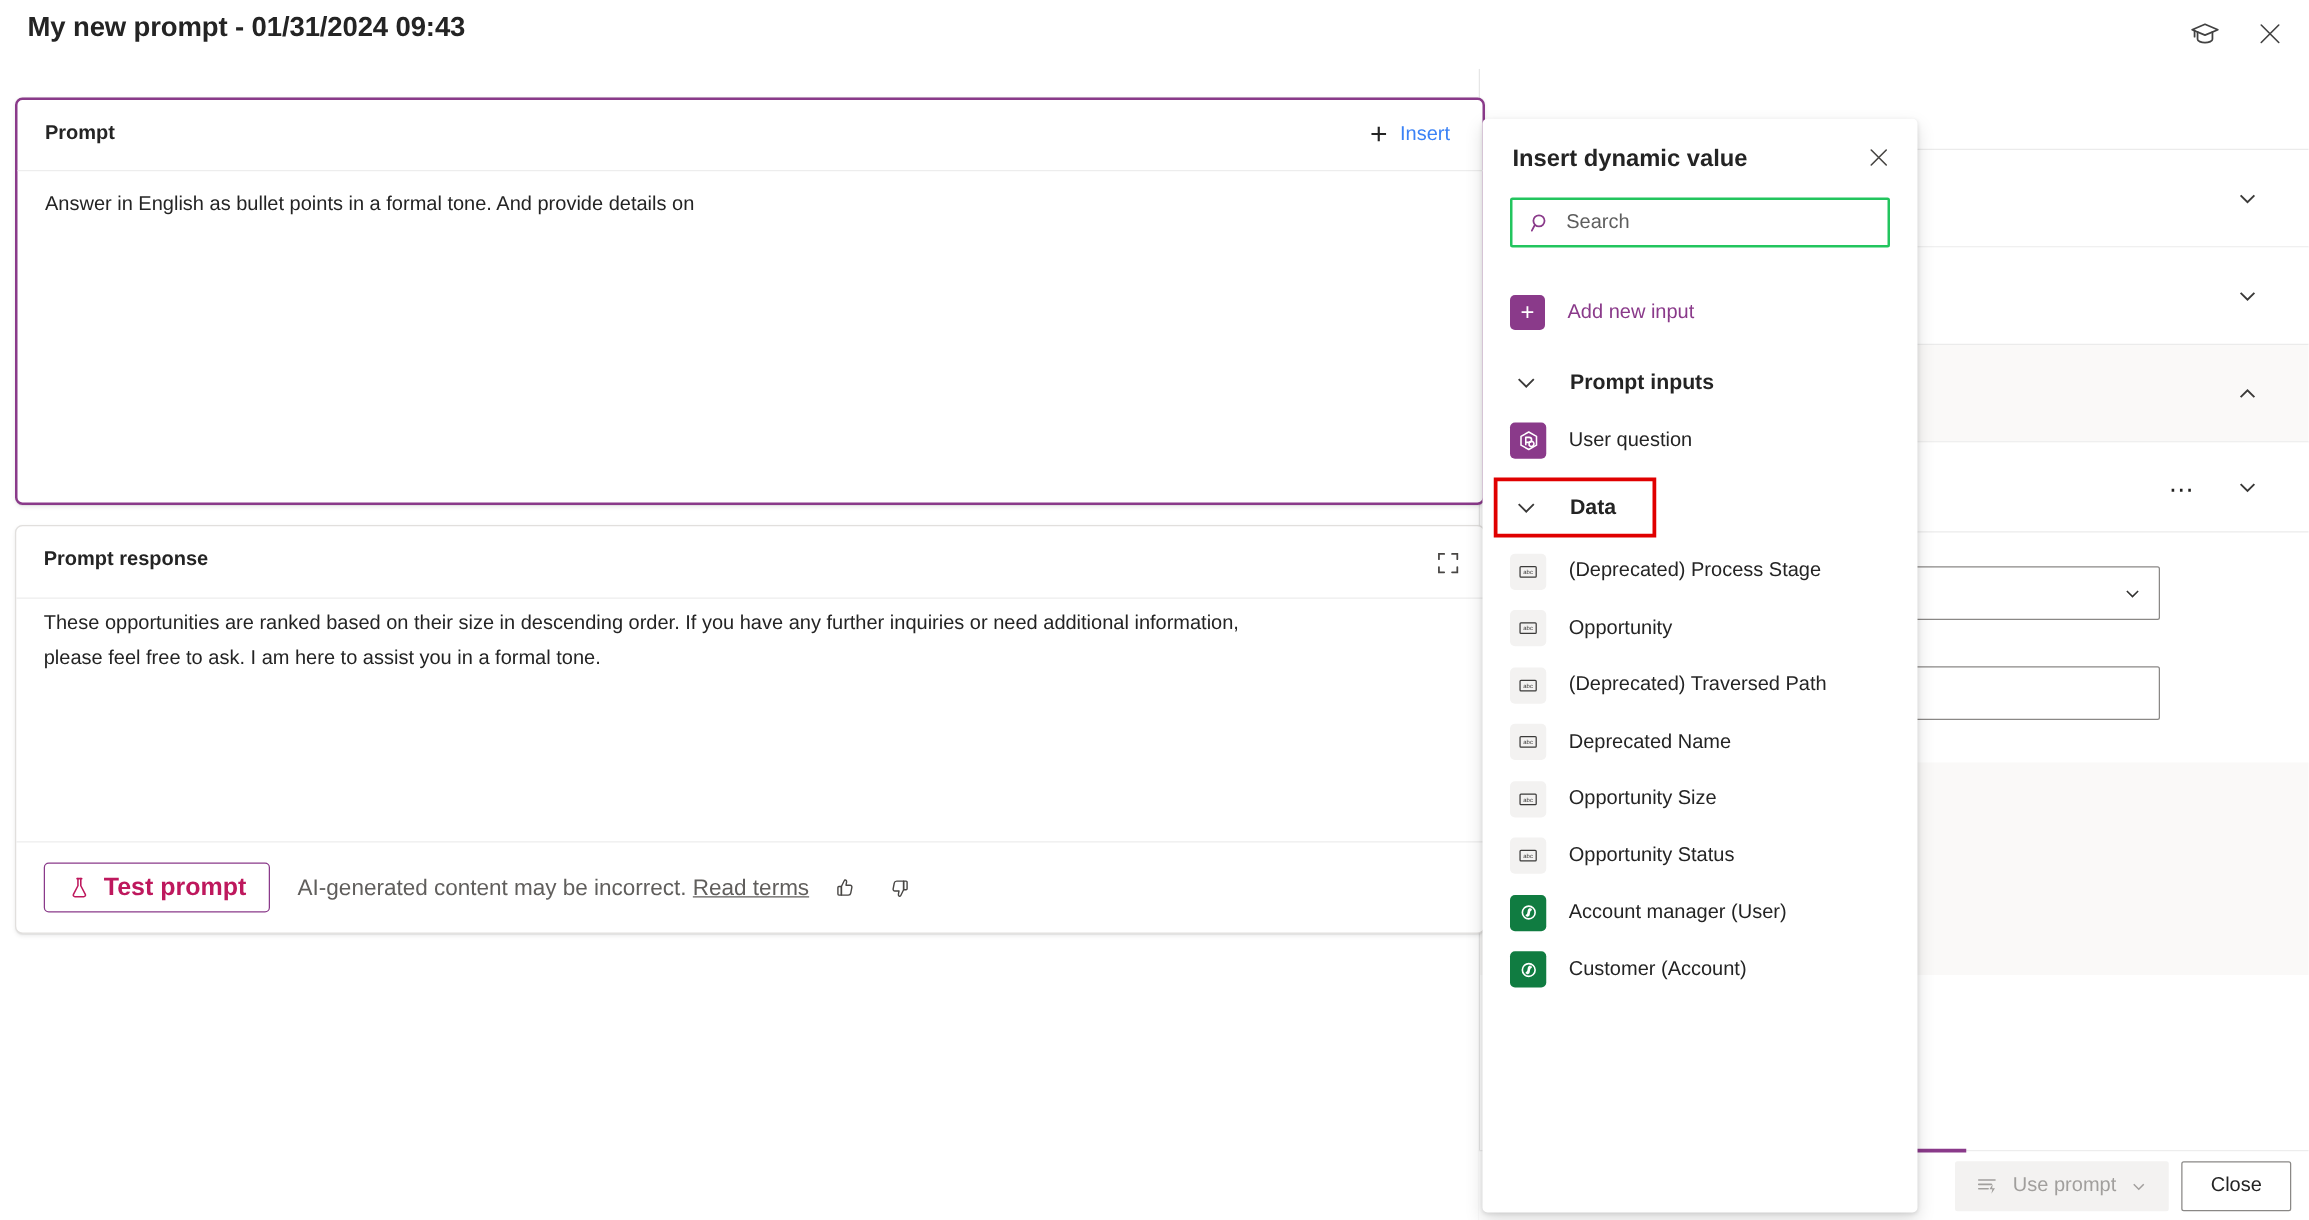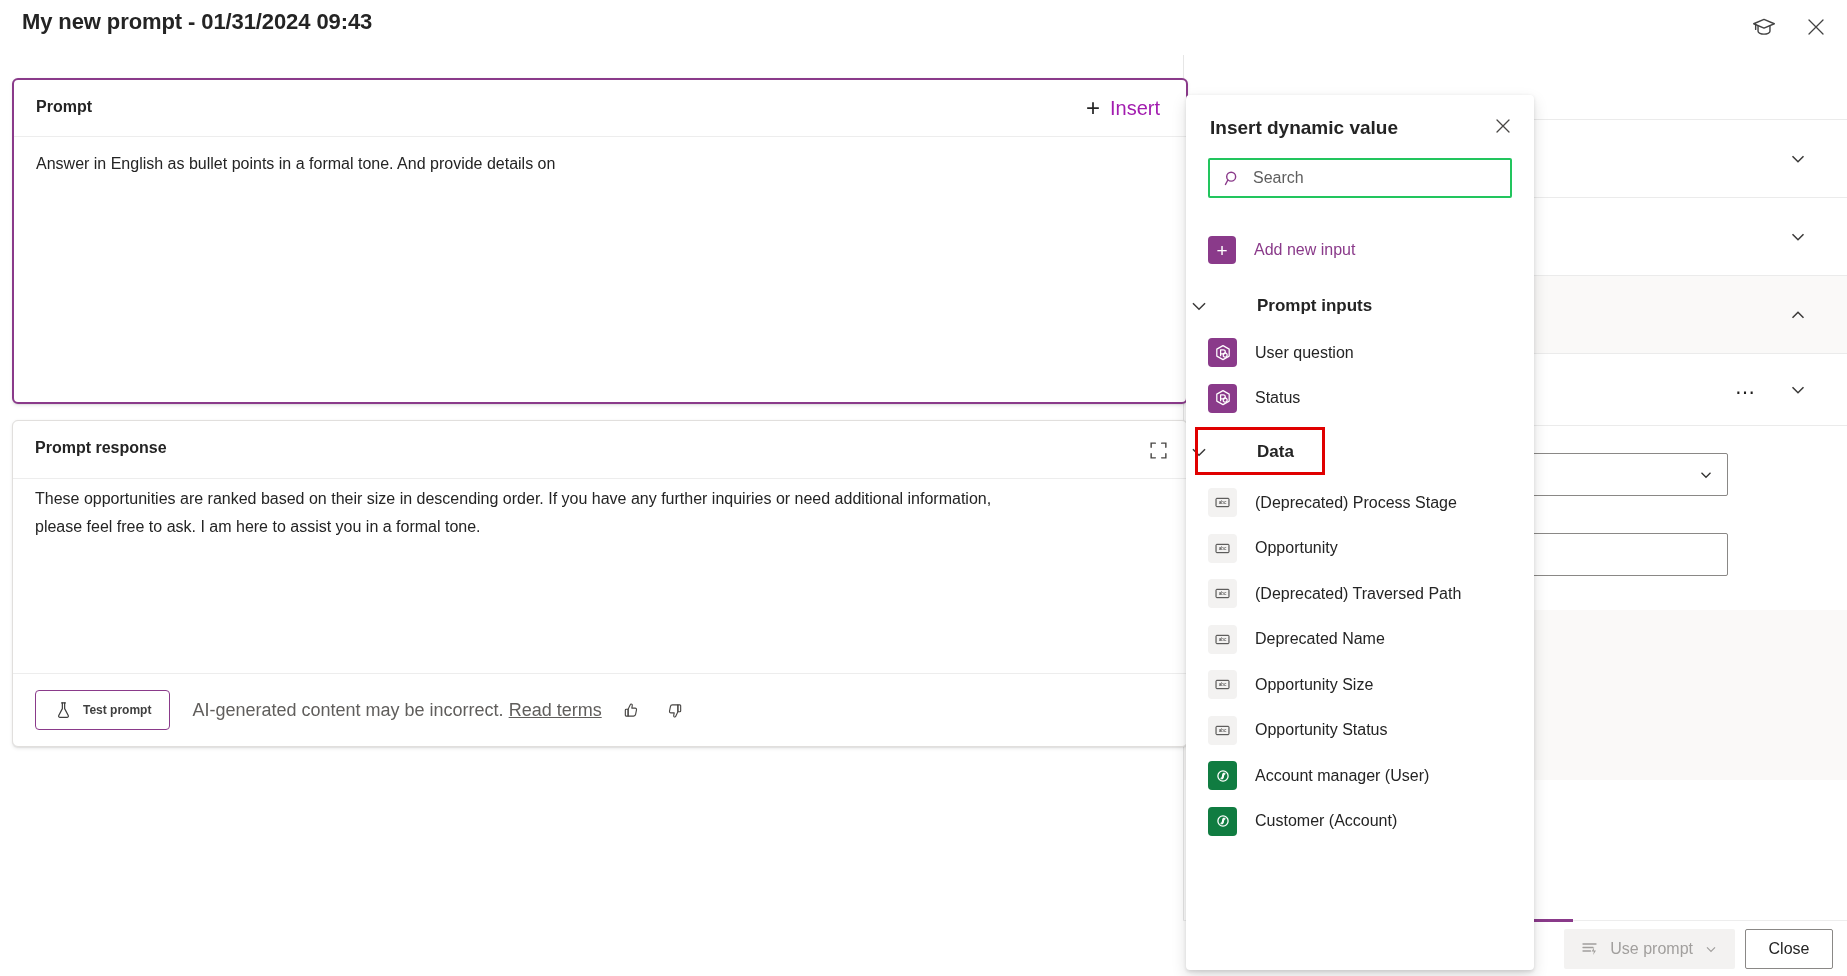--- a/index.html
+++ b/index.html
@@ -124,21 +124,21 @@
     display: flex; align-items: center; gap: 10px;
     padding: 0 12px;
     background: transparent;
     border: none;
     cursor: pointer;
     font-family: inherit;
   }
   #insert-btn .plus {
     font-size: 24px; font-weight: 300; line-height: 1; color: #242424;
   }
-  #insert-btn .lbl { font-size: 20px; color: #a21caf; }
+  #insert-btn .lbl { font-size: 16px; color: #3b82f6; }
   #prompt-text {
     position: absolute;
     left: 22px; top: 72px;
     right: 22px;
     font-size: 16px;
     color: #242424;
     line-height: 1.45;
   }
 
   
@@ -197,22 +197,22 @@
     align-items: center;
     padding-left: 22px;
   }
   #test-prompt-btn {
     height: 40px;
     display: flex; align-items: center; gap: 10px;
     padding: 0 18px;
     background: #ffffff;
     border: 1px solid #8a3a8a;
     border-radius: 4px;
-    color: #404040;
-    font-size: 12px;
+    color: #be185d;
+    font-size: 20px;
     font-weight: bold;
     font-family: inherit;
     cursor: pointer;
   }
   #disclaimer {
     margin-left: 22px;
     font-size: 18px;
     color: #605e5c;
     white-space: nowrap;
   }
@@ -304,23 +304,23 @@
   .add-lbl {
     margin-left: 18px;
     font-size: 16px;
     color: #8a3a8a;
     text-align: center;
   }
 
   .group-row {
     display: flex; align-items: center;
     height: 49px;
+    padding-left: 22px;
     cursor: pointer;
     position: relative;
-    gap: 23px;
   }
   .group-chev { width: 26px; height: 26px; color: #3b3a39; display:flex;align-items:center;justify-content:center;}
   .group-lbl {
     margin-left: 22px;
     font-size: 17px;
     font-weight: bold;
     color: #242424;
   }
   .group-row.highlighted::after {
     content: "";
@@ -592,30 +592,20 @@
       <span class="item-icon purple">
         <svg width="20" height="20" viewBox="0 0 20 20" fill="none" stroke="currentColor" stroke-width="1.25" stroke-linejoin="round">
           <path d="M10 2.6 L16.2 6.1 V13.1 L10 16.6 L3.8 13.1 V6.1 Z"></path>
           <path d="M7.6 13.2 V6.9 h2.7 a2 2 0 0 1 0 4 H7.6"></path>
           <path d="M10.3 10.9 a2.1 2.1 0 1 1 0 2.3 Z"></path>
         </svg>
       </span>
       <span class="item-lbl">User question</span>
     </div>
 
-    <div class="item-row">
-      <span class="item-icon purple">
-        <svg width="20" height="20" viewBox="0 0 20 20" fill="none" stroke="currentColor" stroke-width="1.25" stroke-linejoin="round">
-          <path d="M10 2.6 L16.2 6.1 V13.1 L10 16.6 L3.8 13.1 V6.1 Z"></path>
-          <path d="M7.6 13.2 V6.9 h2.7 a2 2 0 0 1 0 4 H7.6"></path>
-          <path d="M10.3 10.9 a2.1 2.1 0 1 1 0 2.3 Z"></path>
-        </svg>
-      </span>
-      <span class="item-lbl">Status</span>
-    </div>
 
     <div class="group-row highlighted" style="margin-top:6px;">
       <span class="group-chev">
         <svg width="22" height="22" viewBox="0 0 20 20" fill="none" stroke="currentColor" stroke-width="1.35">
             <path d="M4.5 7.5 L10 13 L15.5 7.5"></path>
           </svg>
       </span>
       <span class="group-lbl">Data</span>
     </div>
 

